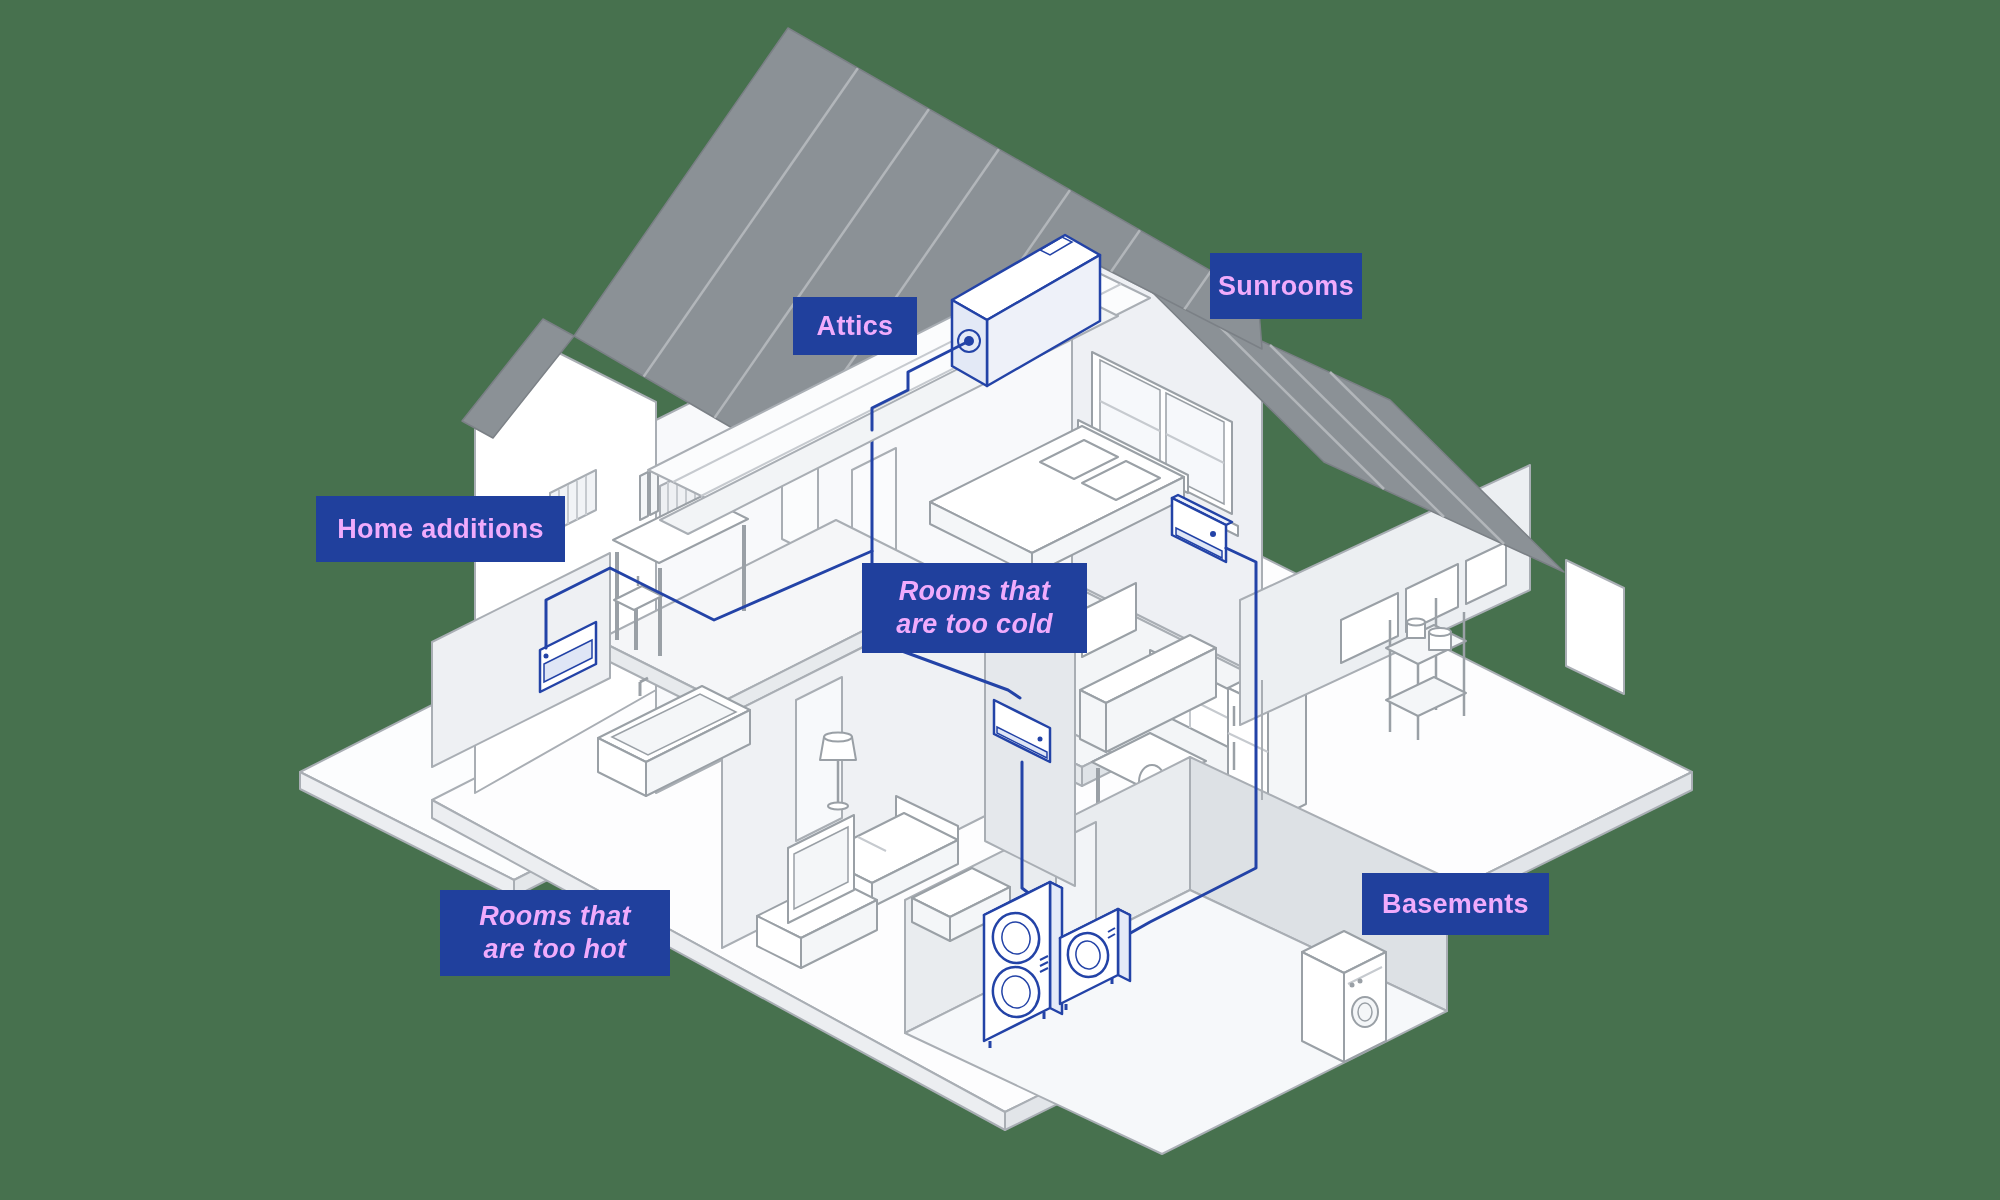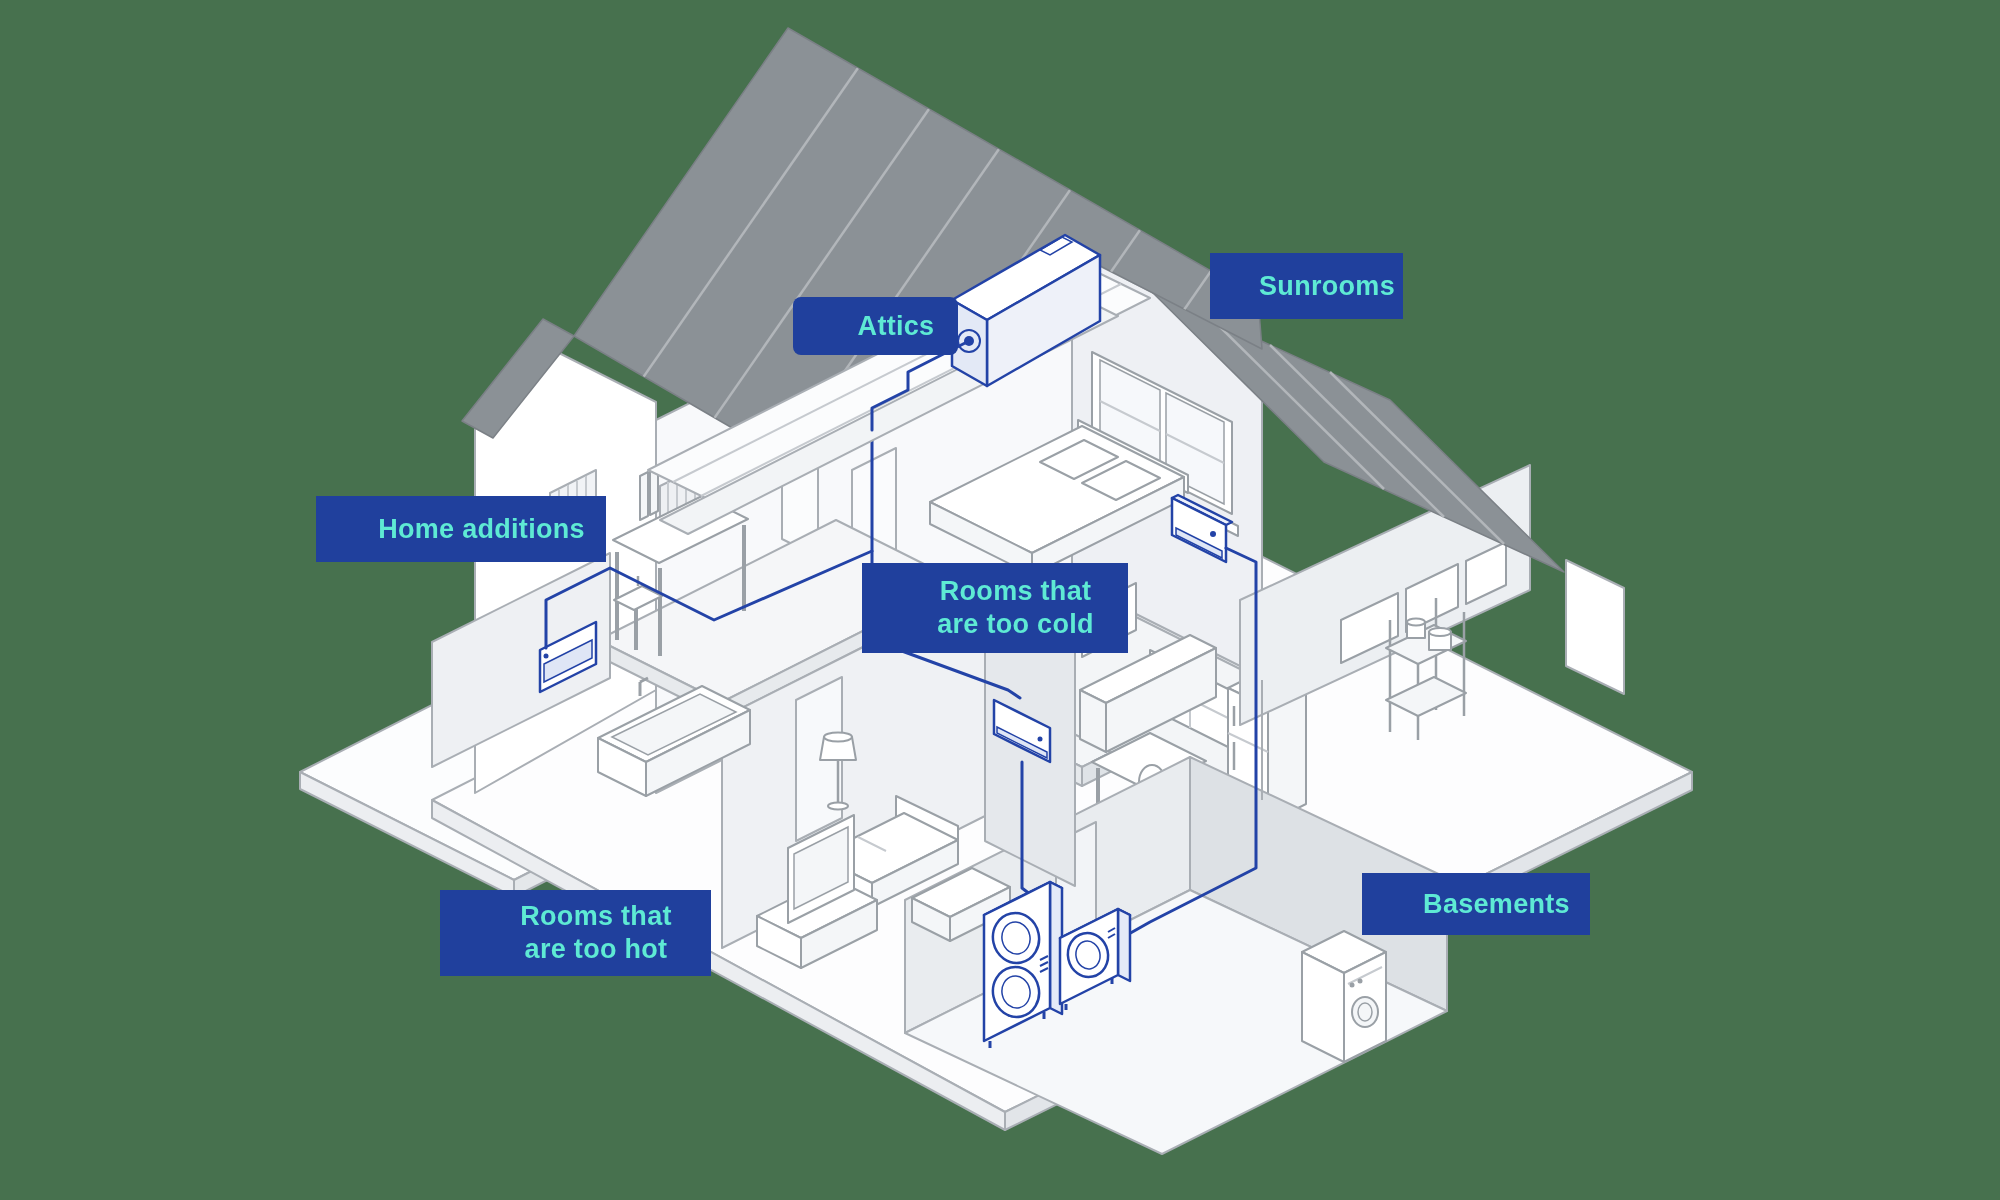--- a/index.html
+++ b/index.html
@@ -7,33 +7,32 @@
     width:2000px;height:1200px;
     background:#47714E;
     font-family:"Liberation Sans", sans-serif;
     overflow:hidden;
   }
   .stage{position:relative;width:2000px;height:1200px;background:#47714E;}
   .stage svg{position:absolute;left:0;top:0;}
   .tag{
     position:absolute;
     background:#20409D;
-    color:#5eead4;
+    color:#f0abfc;
     display:flex;align-items:center;justify-content:center;
     text-align:center;
     font-weight:600;
     font-size:27px;
     letter-spacing:.3px;
     line-height:33px;
     z-index:5;
-    padding-left:41px;
   }
-  .tag .lines span{display:block;}
+  .tag .lines span{display:block;font-style:italic;}
   
-  #tag-attics        {left:793px;  top:297px; width:124px; height:58px;border-radius:8px;}
+  #tag-attics        {left:793px;  top:297px; width:124px; height:58px;}
   #tag-sunrooms      {left:1210px; top:253px; width:152px; height:66px;}
   #tag-home-additions{left:316px;  top:496px; width:249px; height:66px;text-align:right;}
   #tag-rooms-cold    {left:862px;  top:563px; width:225px; height:90px;}
   #tag-garages       {left:1498px; top:608px; width:185px; height:56px;}
   #tag-renovations   {left:377px;  top:734px; width:200px; height:62px;}
   #tag-rooms-hot     {left:440px;  top:890px; width:230px; height:86px;}
   #tag-basements     {left:1362px; top:873px; width:187px; height:62px;}
 
   
   .wallline{stroke:#A9AEB4;stroke-width:2;stroke-linejoin:round;}

